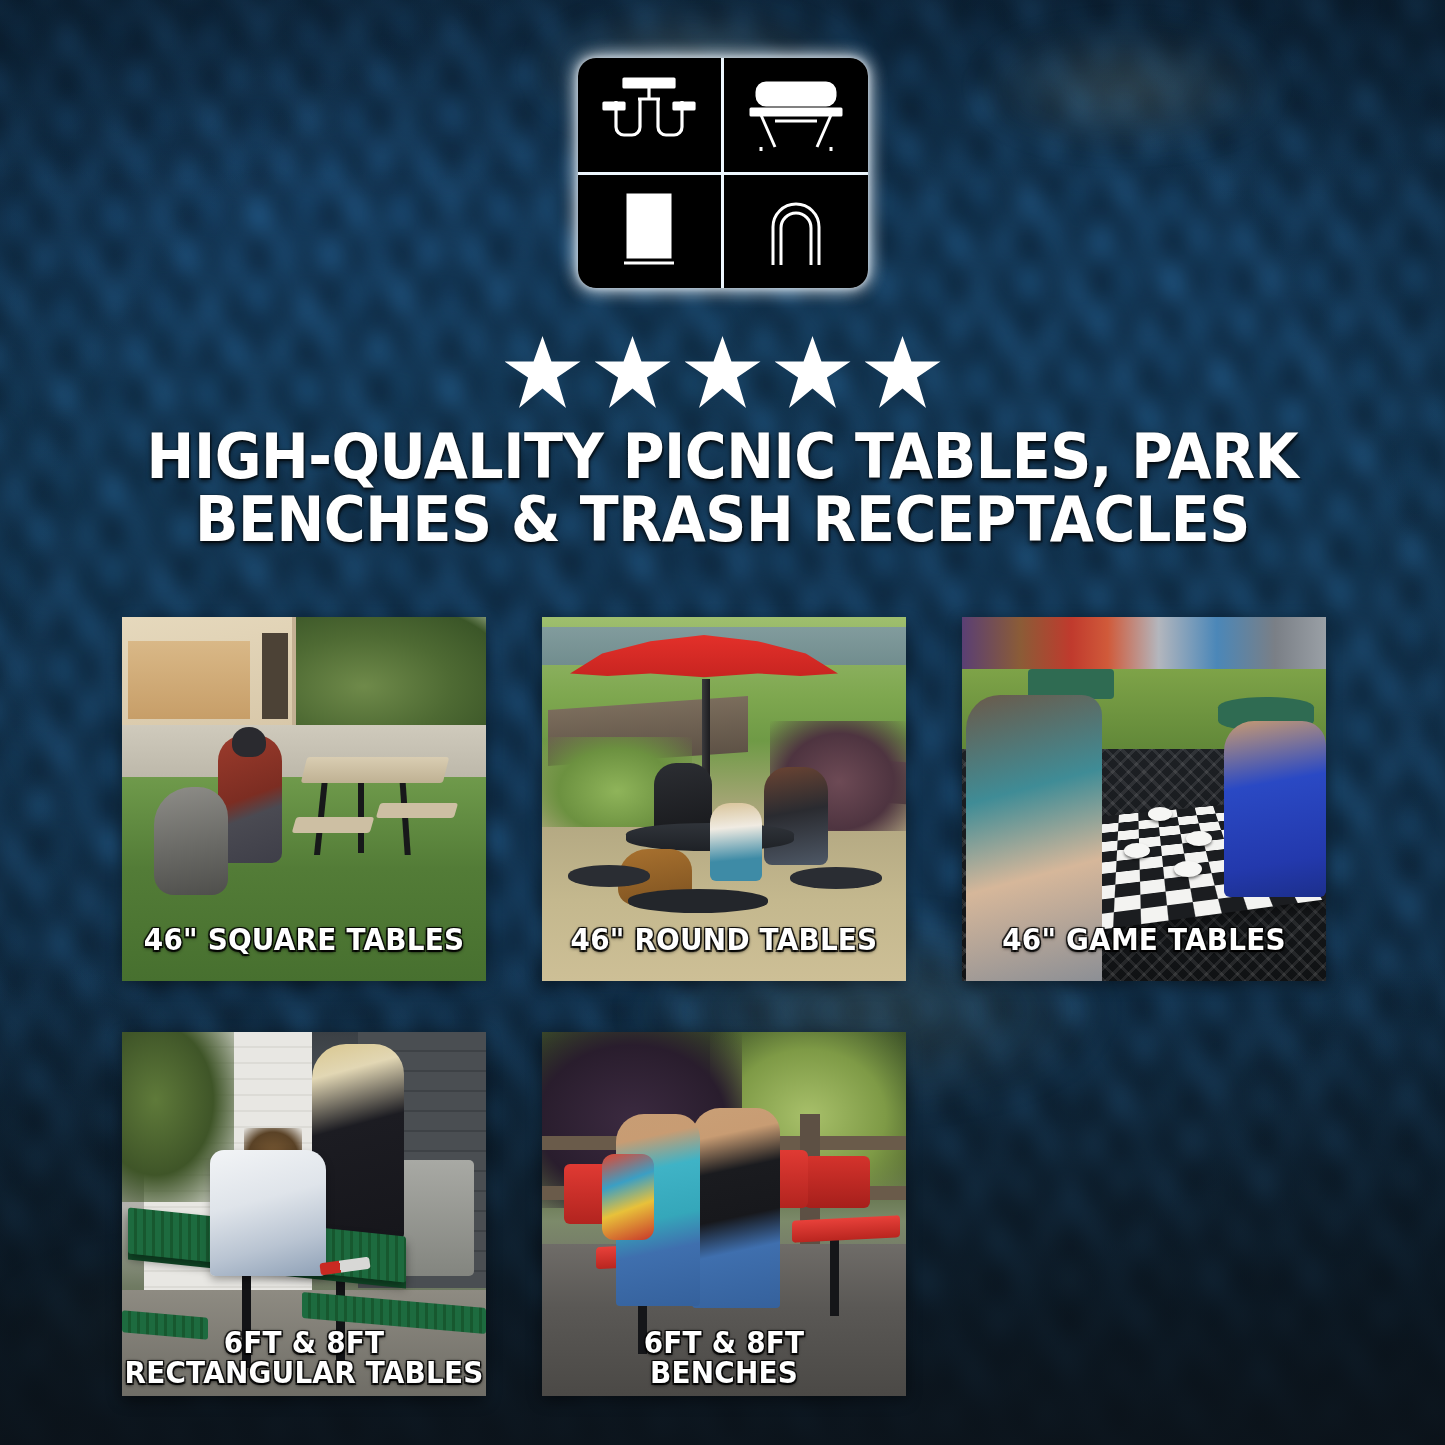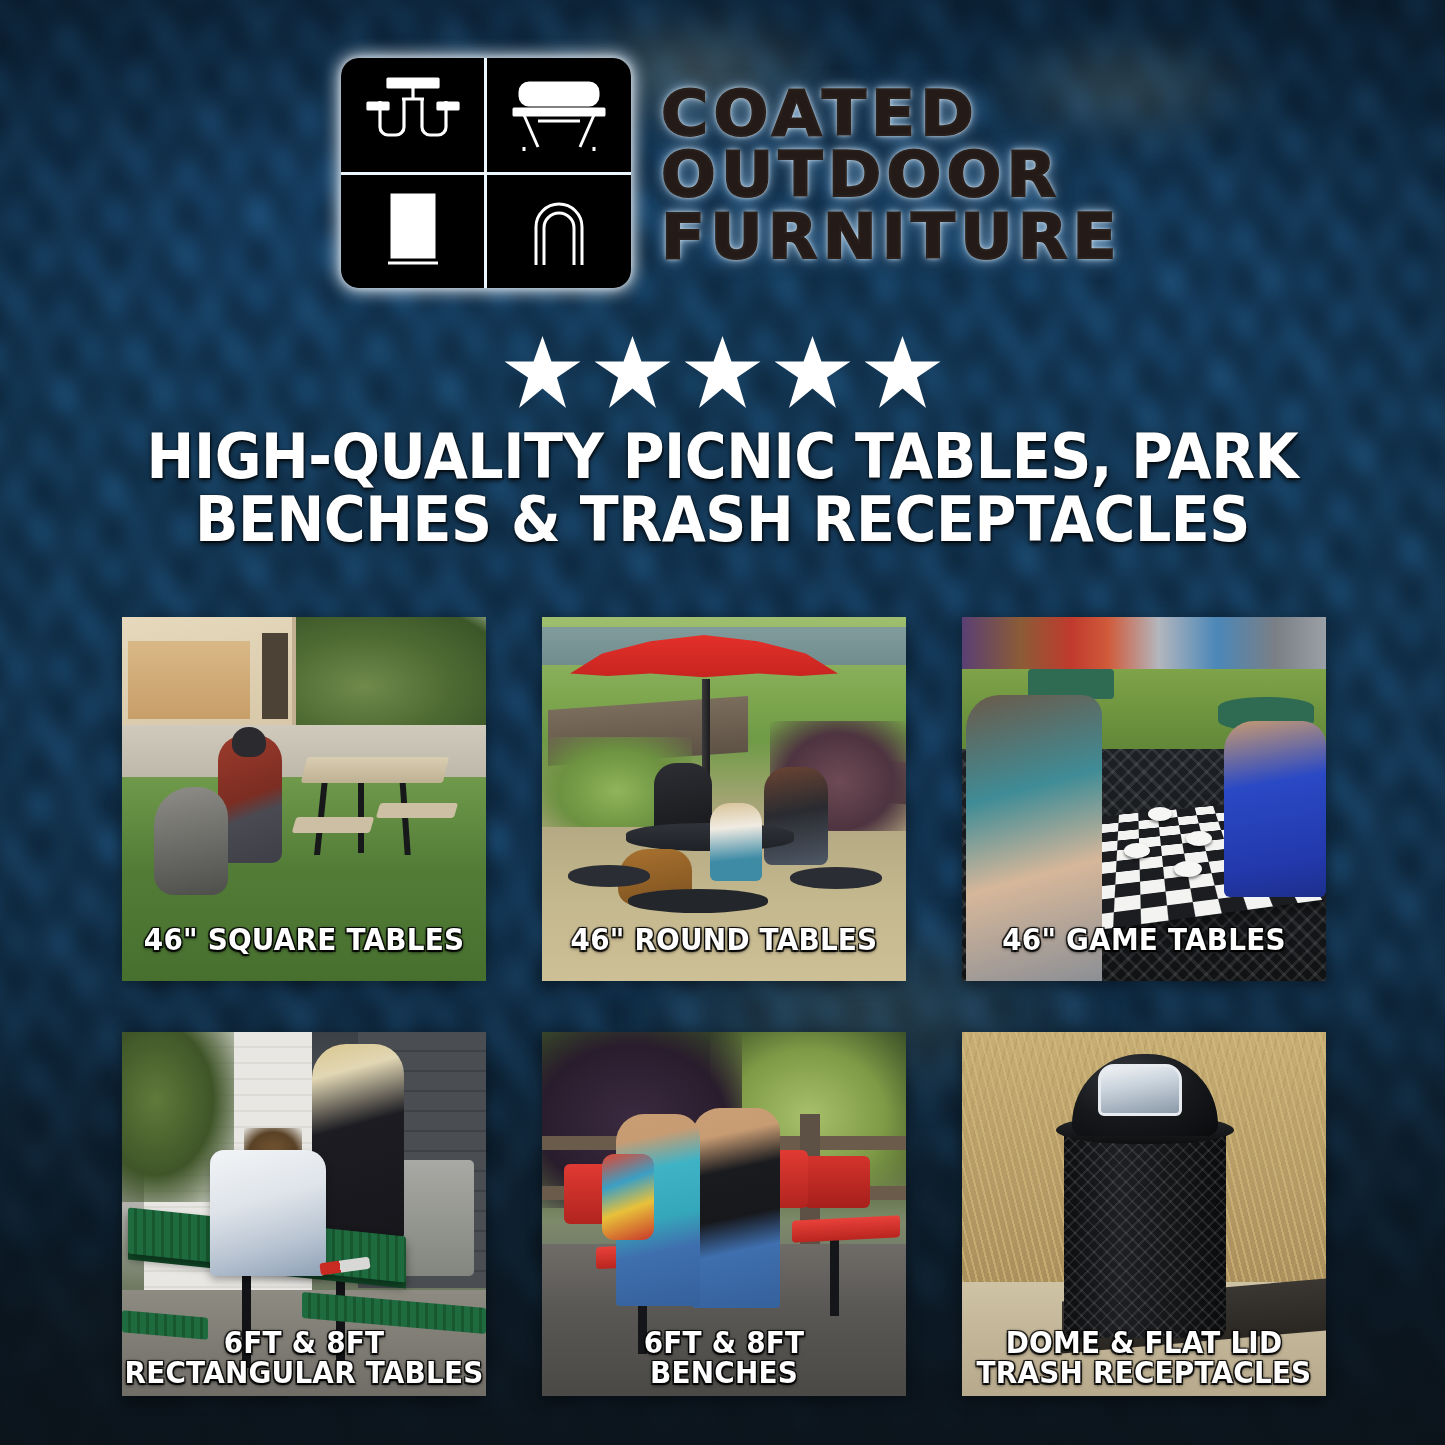--- a/index.html
+++ b/index.html
@@ -370,25 +370,20 @@
       <div class="logo-cell">
         <svg width="110" height="88" viewBox="0 0 110 88">
           <g fill="none" stroke="#fff" stroke-width="3" stroke-linejoin="round">
             <path d="M32 78 V40 a23 23 0 0 1 46 0 V78"></path>
             <path d="M40 78 V41 a15 15 0 0 1 30 0 V78"></path>
           </g>
         </svg>
       </div>
     </div>
 
-    <div class="logo-text">
-      <div class="logo-line">COATED</div>
-      <div class="logo-line">OUTDOOR</div>
-      <div class="logo-line">FURNITURE</div>
-    </div>
   </div>
 
   <div class="stars">
     <div class="star"></div>
     <div class="star"></div>
     <div class="star"></div>
     <div class="star"></div>
     <div class="star"></div>
   </div>
 
@@ -514,32 +509,15 @@
         <div class="layer t5-boy2"></div>
         <div class="layer t5-boy1"></div>
         <div class="layer t5-pack"></div>
       </div>
       <div class="caption two-line">
         <span class="cl">6FT &amp; 8FT</span>
         <span class="cl">BENCHES</span>
       </div>
     </div>
 
-    <div class="tile">
-      <div class="photo">
-        <div class="sky t6-sky layer"></div>
-        <div class="layer t6-bluesky"></div>
-        <div class="layer t6-grassbg"></div>
-        <div class="layer t6-walk"></div>
-        <div class="layer t6-curb"></div>
-        <div class="layer t6-body"></div>
-        <div class="layer t6-rim"></div>
-        <div class="layer t6-dome"></div>
-        <div class="layer t6-open"></div>
-      </div>
-      <div class="caption two-line">
-        <span class="cl">DOME &amp; FLAT LID</span>
-        <span class="cl">TRASH RECEPTACLES</span>
-      </div>
-    </div>
 
   </div>
 </div>
 
 </body></html>

